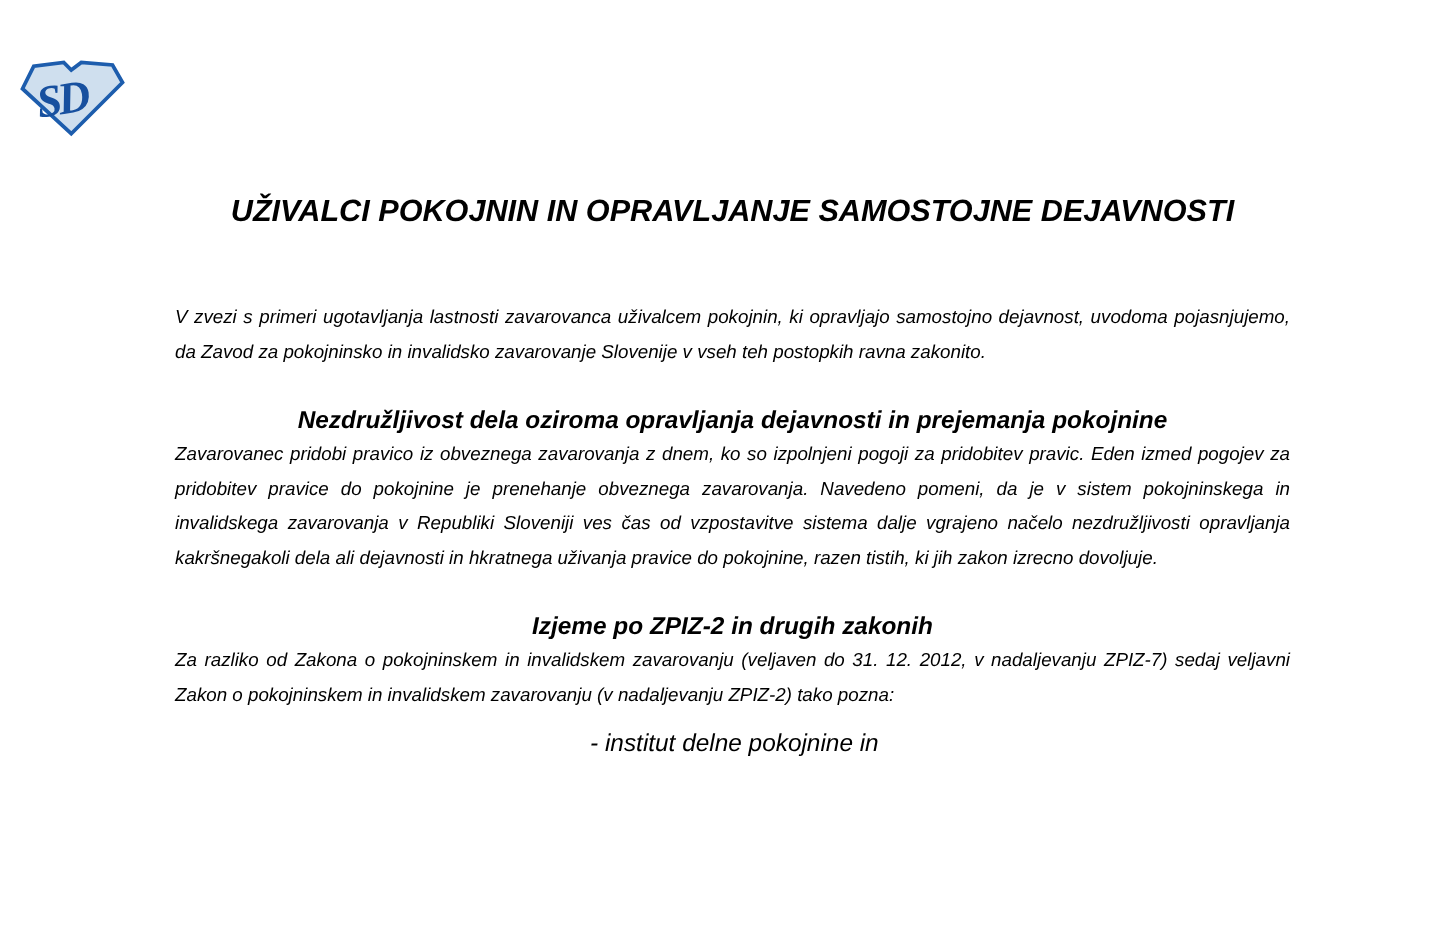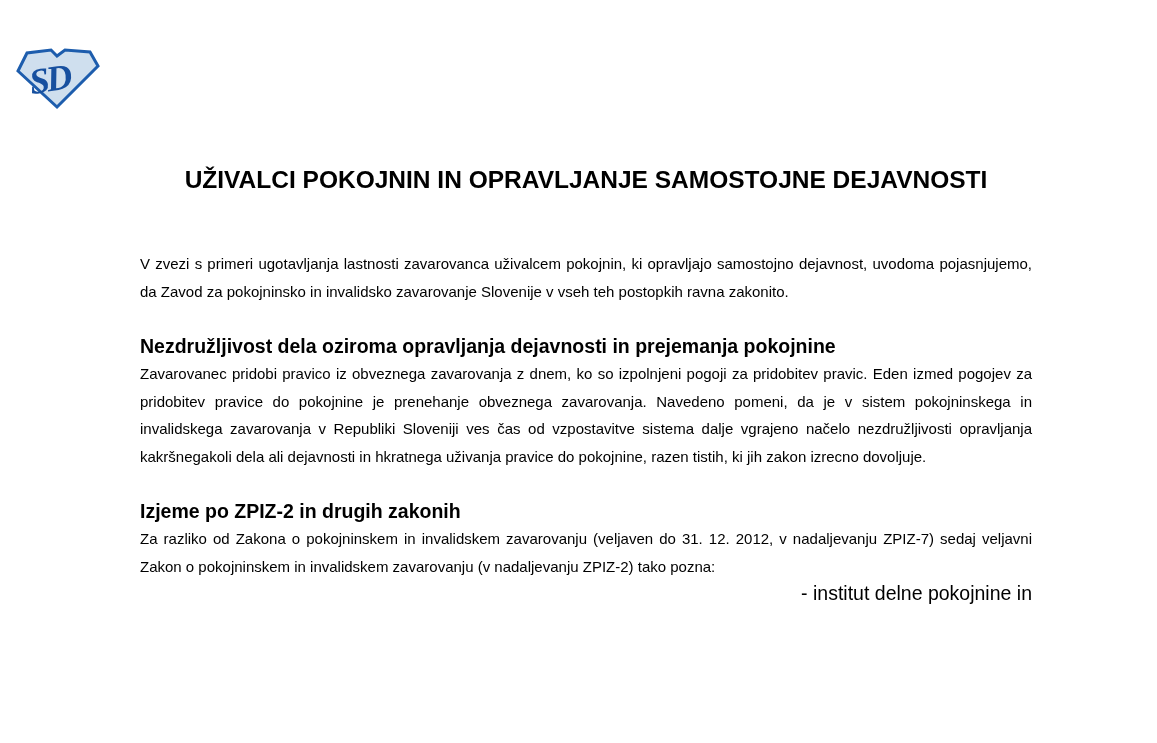--- a/index.html
+++ b/index.html
@@ -41,22 +41,23 @@
     fill: var(--logo-letter);
     font-family: "Liberation Serif", serif;
     font-style: italic;
     font-weight: bold;
     font-size: 36px;
     letter-spacing: -3px;
   }
   .content {
     position: absolute;
     left: 140px;
-    top: 14px;
+    top: 4px;
     width: 892px;
+    font-style: italic;
   }
   .doc-title {
     margin: 150px 0 0 0;
     font-size: 24.5px;
     line-height: 31px;
     font-weight: bold;
     text-align: center;
     letter-spacing: 0px;
   }
   .para {
@@ -64,28 +65,28 @@
     font-size: 15px;
     line-height: 27.5px;
     text-align: justify;
   }
   .para-intro { margin-top: 55px; }
   .section-heading {
     margin: 27.5px 0 0 0;
     font-size: 19.5px;
     line-height: 27.5px;
     font-weight: bold;
-    text-align: left;
+    text-align: center;
   }
   .list-item {
-    margin: 0;
+    margin: 12px;
     padding-left: 3px;
     font-size: 19.5px;
     line-height: 27.5px;
-    text-align: right;
+    text-align: center;
   }
 </style>
 </head>
 <body>
 
 <div class="logo">
   <svg viewBox="0 0 85 63">
     <path class="logo-shield" d="M 3,24 L 12,6 L 36,3 L 42,9 L 50,3 L 75,5 L 83,19 L 42,60 Z"></path>
     <g transform="rotate(-9 42 30)">
       <text class="logo-letters" x="14" y="43">SD</text>

